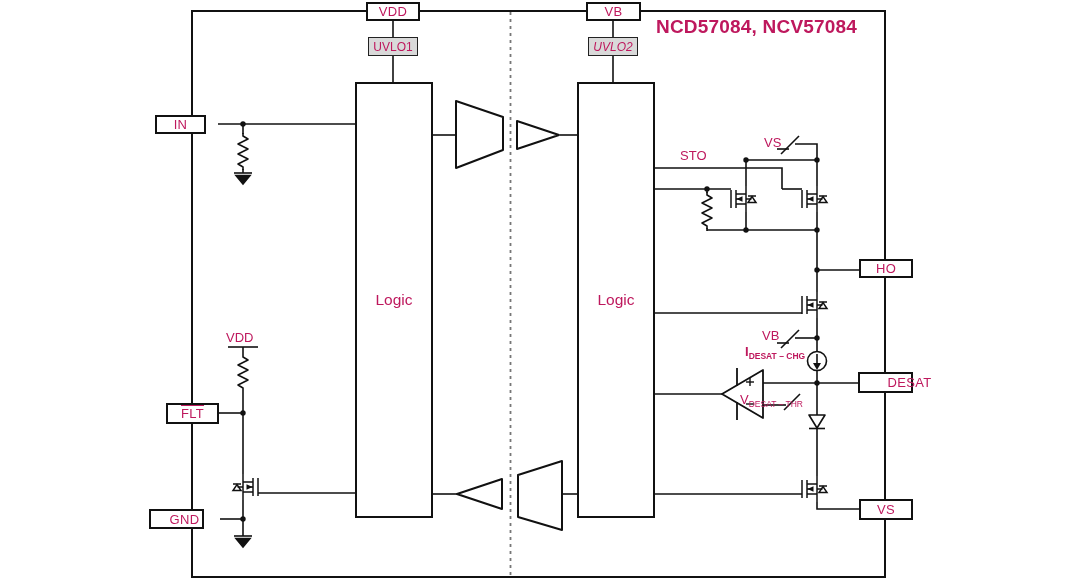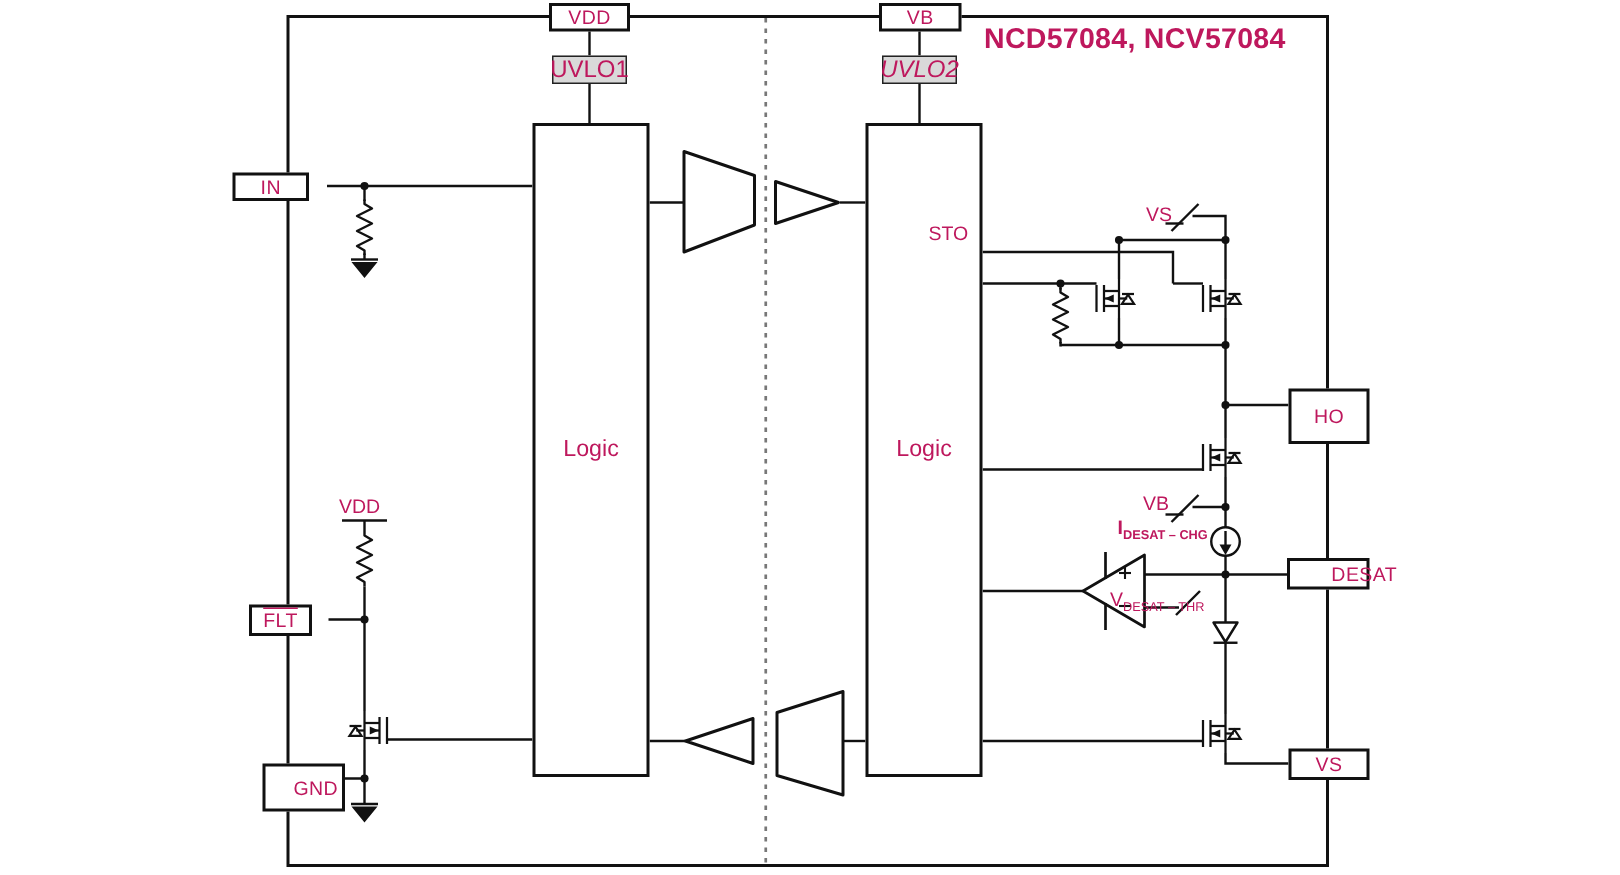--- a/index.html
+++ b/index.html
@@ -10,21 +10,21 @@
   }
   .layer{position:absolute;left:0;top:0;}
   .box{
     position:absolute;box-sizing:border-box;background:#ffffff;
     border:2px solid #111;display:flex;align-items:center;justify-content:center;
     font-size:13px;letter-spacing:.3px;
   }
   .uvlo{
     position:absolute;box-sizing:border-box;background:#d9d9d9;
     border:1.6px solid #222;display:flex;align-items:center;justify-content:center;
-    font-size:16px;
+    font-size:12px;
   }
   .logic{
     position:absolute;box-sizing:border-box;background:#ffffff;border:2px solid #111;
     display:flex;align-items:center;justify-content:center;font-size:15.5px;text-align:right;
   }
   .lbl{position:absolute;font-size:13px;white-space:nowrap;}
   .title{
     position:absolute;font-size:19px;font-weight:bold;white-space:nowrap;
     letter-spacing:.2px;
   }
@@ -208,28 +208,28 @@
   <div class="box" style="left:366px;top:2px;width:54px;height:19px;">VDD</div>
   <div class="box" style="left:586px;top:2px;width:55px;height:19px;">VB</div>
 
   <div class="uvlo" style="left:368px;top:37px;width:50px;height:19px;">UVLO1</div>
   <div class="uvlo" style="left:588px;top:37px;width:50px;height:19px;font-style:italic;">UVLO2</div>
 
   <div class="logic" style="left:355px;top:82px;width:78px;height:436px;">Logic</div>
   <div class="logic" style="left:577px;top:82px;width:78px;height:436px;">Logic</div>
 
   <div class="box" style="left:155px;top:115px;width:51px;height:19px;">IN</div>
-  <div class="box overline" style="left:166px;top:403px;width:42px;height:21px;">FLT</div>
-  <div class="box" style="left:175px;top:509px;width:55px;height:32px;padding-left:16px;">GND</div>
-
-  <div class="box" style="left:859px;top:259px;width:54px;height:37px;">HO</div>
+  <div class="box overline" style="left:166px;top:403px;width:53px;height:21px;">FLT</div>
+  <div class="box" style="left:149px;top:509px;width:55px;height:20px;padding-left:16px;">GND</div>
+
+  <div class="box" style="left:859px;top:259px;width:54px;height:19px;">HO</div>
   <div class="box" style="left:858px;top:372px;width:55px;height:21px;padding-left:48px;">DESAT</div>
   <div class="box" style="left:859px;top:499px;width:54px;height:21px;">VS</div>
 
-  <div class="lbl" style="left:619px;top:148px;">STO</div>
+  <div class="lbl" style="left:680px;top:148px;">STO</div>
   <div class="lbl" style="left:764px;top:135px;">VS</div>
   <div class="lbl" style="left:762px;top:328px;">VB</div>
   <div class="lbl" style="left:226px;top:330px;">VDD</div>
 
   <div class="lbl" style="left:745px;top:344px;font-weight:bold;">
     <span>I</span><span class="sub">DESAT – CHG</span>
   </div>
   <div class="lbl" style="left:740px;top:392px;">
     <span>V</span><span class="sub">DESAT – THR</span>
   </div>

